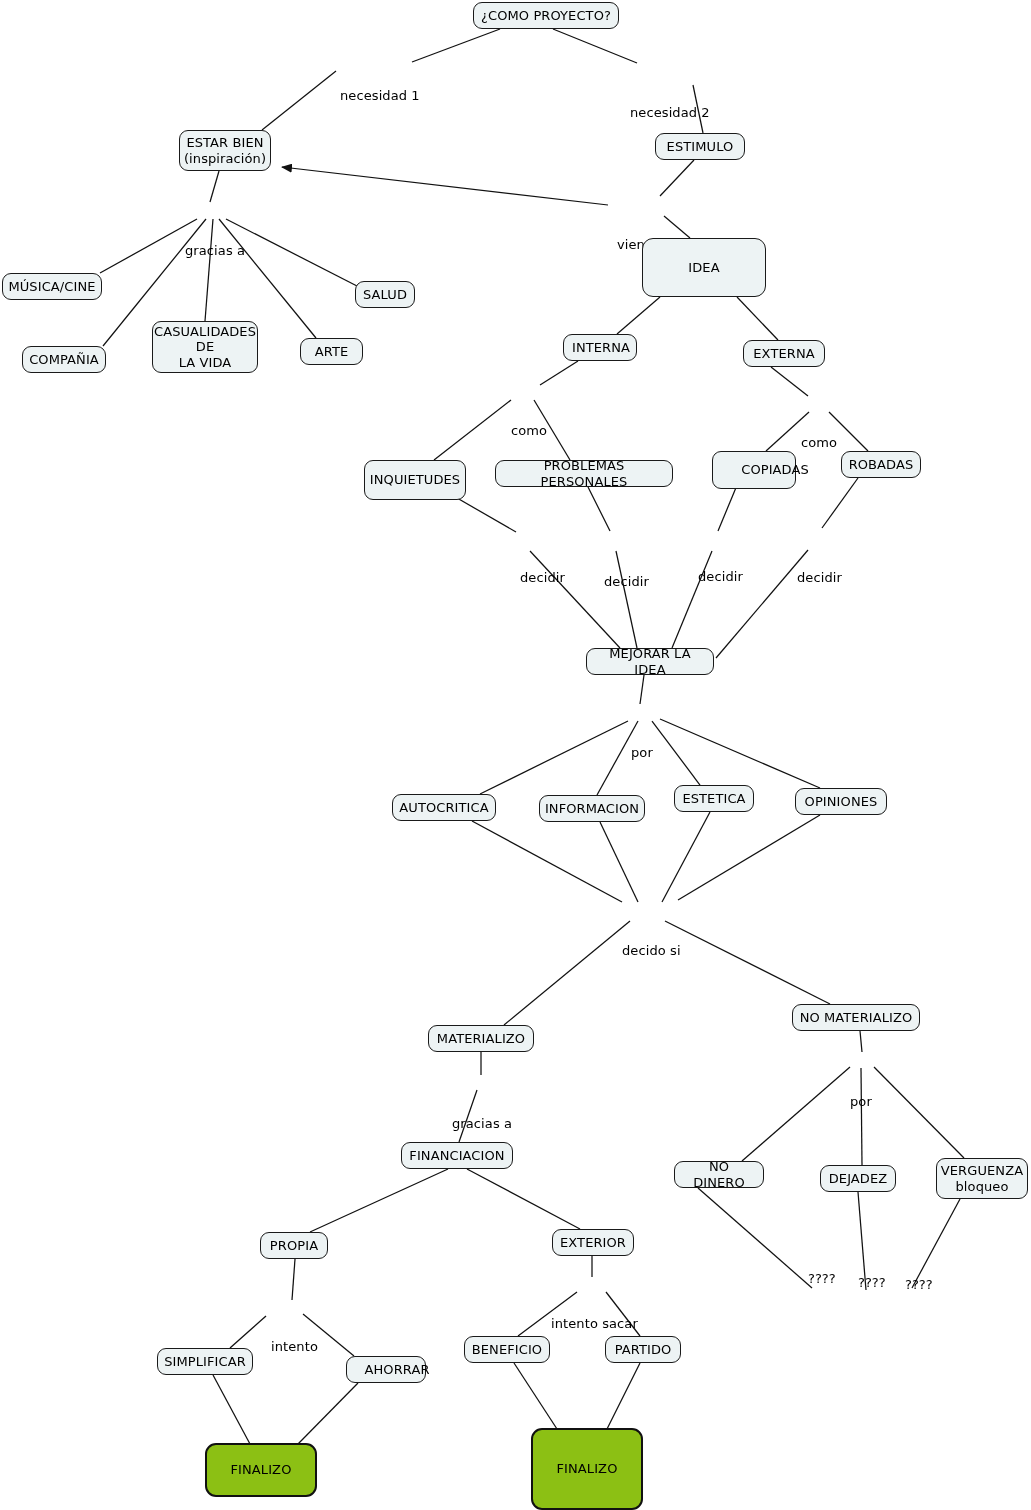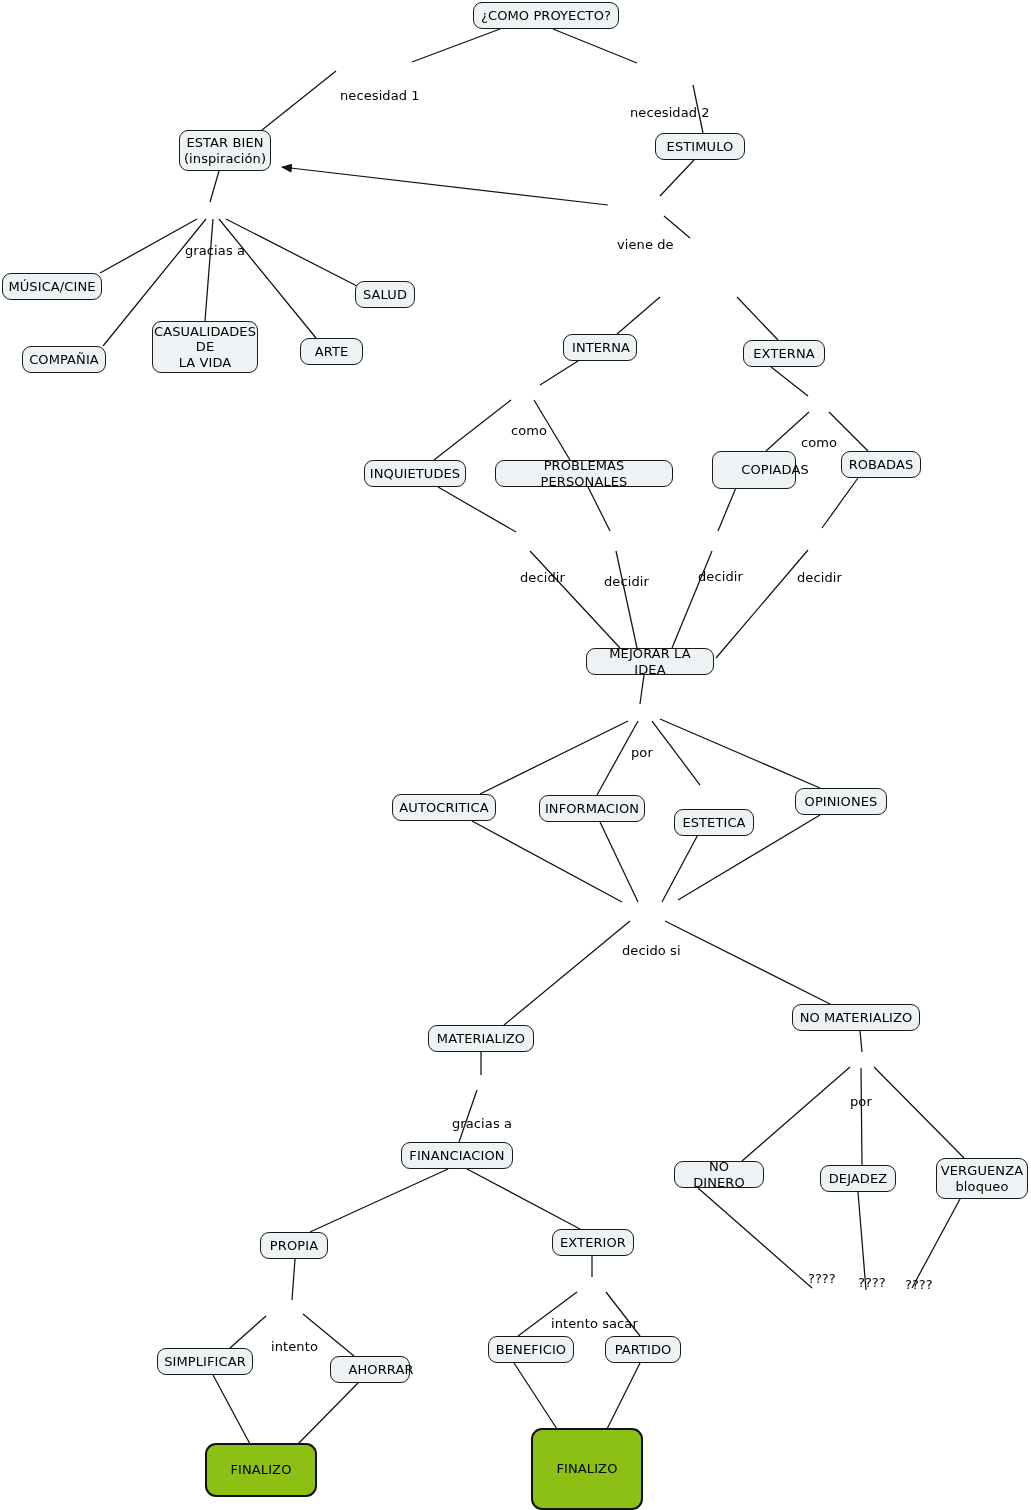--- a/index.html
+++ b/index.html
@@ -192,40 +192,41 @@
   <div class="node" style="left:179px; top:130px; width:92px; height:41px;">ESTAR BIEN
 (inspiración)</div>
   <div class="node" style="left:655px; top:133px; width:90px; height:27px;">ESTIMULO</div>
   <div class="node" style="left:2px; top:273px; width:100px; height:27px;">MÚSICA/CINE</div>
   <div class="node" style="left:22px; top:346px; width:84px; height:27px;">COMPAÑIA</div>
   <div class="node" style="left:152px; top:321px; width:106px; height:52px;">CASUALIDADES
 DE
 LA VIDA</div>
   <div class="node" style="left:300px; top:338px; width:63px; height:27px;">ARTE</div>
   <div class="node" style="left:355px; top:281px; width:60px; height:27px;">SALUD</div>
+  <div class="node big" style="left:642px; top:238px; width:124px; height:59px;">IDEA</div>
   <div class="node" style="left:563px; top:334px; width:74px; height:27px;padding-left:8px;">INTERNA</div>
   <div class="node" style="left:743px; top:340px; width:82px; height:27px;">EXTERNA</div>
-  <div class="node" style="left:364px; top:460px; width:102px; height:27px;">INQUIETUDES</div>
+  <div class="node" style="left:364px; top:460px; width:102px; height:40px;">INQUIETUDES</div>
   <div class="node" style="left:495px; top:460px; width:178px; height:27px;">PROBLEMAS PERSONALES</div>
   <div class="node" style="left:712px; top:451px; width:84px; height:38px;padding-left:48px;">COPIADAS</div>
   <div class="node" style="left:841px; top:451px; width:80px; height:27px;">ROBADAS</div>
   <div class="node" style="left:586px; top:648px; width:128px; height:27px;">MEJORAR LA IDEA</div>
   <div class="node" style="left:392px; top:794px; width:104px; height:27px;">AUTOCRITICA</div>
   <div class="node" style="left:539px; top:795px; width:106px; height:27px;">INFORMACION</div>
-  <div class="node" style="left:674px; top:809px; width:80px; height:27px;">ESTETICA</div>
+  <div class="node" style="left:674px; top:785px; width:80px; height:27px;">ESTETICA</div>
   <div class="node" style="left:795px; top:788px; width:92px; height:27px;">OPINIONES</div>
   <div class="node" style="left:428px; top:1025px; width:106px; height:27px;">MATERIALIZO</div>
   <div class="node" style="left:792px; top:1004px; width:128px; height:27px;">NO MATERIALIZO</div>
   <div class="node" style="left:401px; top:1142px; width:112px; height:27px;">FINANCIACION</div>
   <div class="node" style="left:674px; top:1161px; width:90px; height:27px;">NO DINERO</div>
   <div class="node" style="left:820px; top:1165px; width:76px; height:27px;">DEJADEZ</div>
   <div class="node" style="left:936px; top:1158px; width:92px; height:41px;">VERGUENZA
 bloqueo</div>
   <div class="node" style="left:260px; top:1232px; width:68px; height:27px;">PROPIA</div>
   <div class="node" style="left:552px; top:1229px; width:82px; height:27px;">EXTERIOR</div>
   <div class="node" style="left:157px; top:1348px; width:96px; height:27px;">SIMPLIFICAR</div>
-  <div class="node" style="left:330px; top:1356px; width:80px; height:27px;padding-left:28px;">AHORRAR</div>
-  <div class="node" style="left:464px; top:1336px; width:86px; height:27px;margin-left:24px;">BENEFICIO</div>
+  <div class="node" style="left:346px; top:1356px; width:80px; height:27px;padding-left:28px;">AHORRAR</div>
+  <div class="node" style="left:464px; top:1336px; width:86px; height:27px;">BENEFICIO</div>
   <div class="node" style="left:605px; top:1336px; width:76px; height:27px;">PARTIDO</div>
   <div class="node green" style="left:205px; top:1443px; width:112px; height:54px;">FINALIZO</div>
   <div class="node green" style="left:531px; top:1428px; width:112px; height:82px;">FINALIZO</div>
 
 </div>
 
 </body></html>

